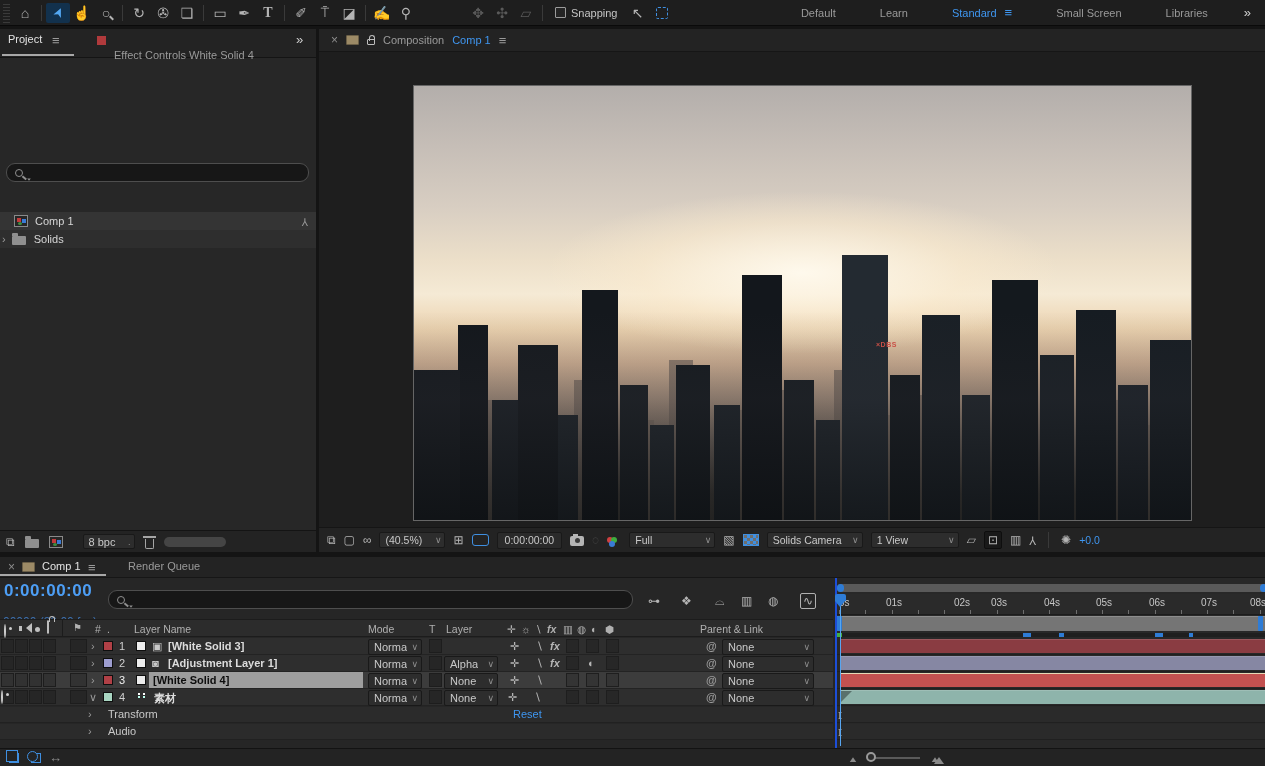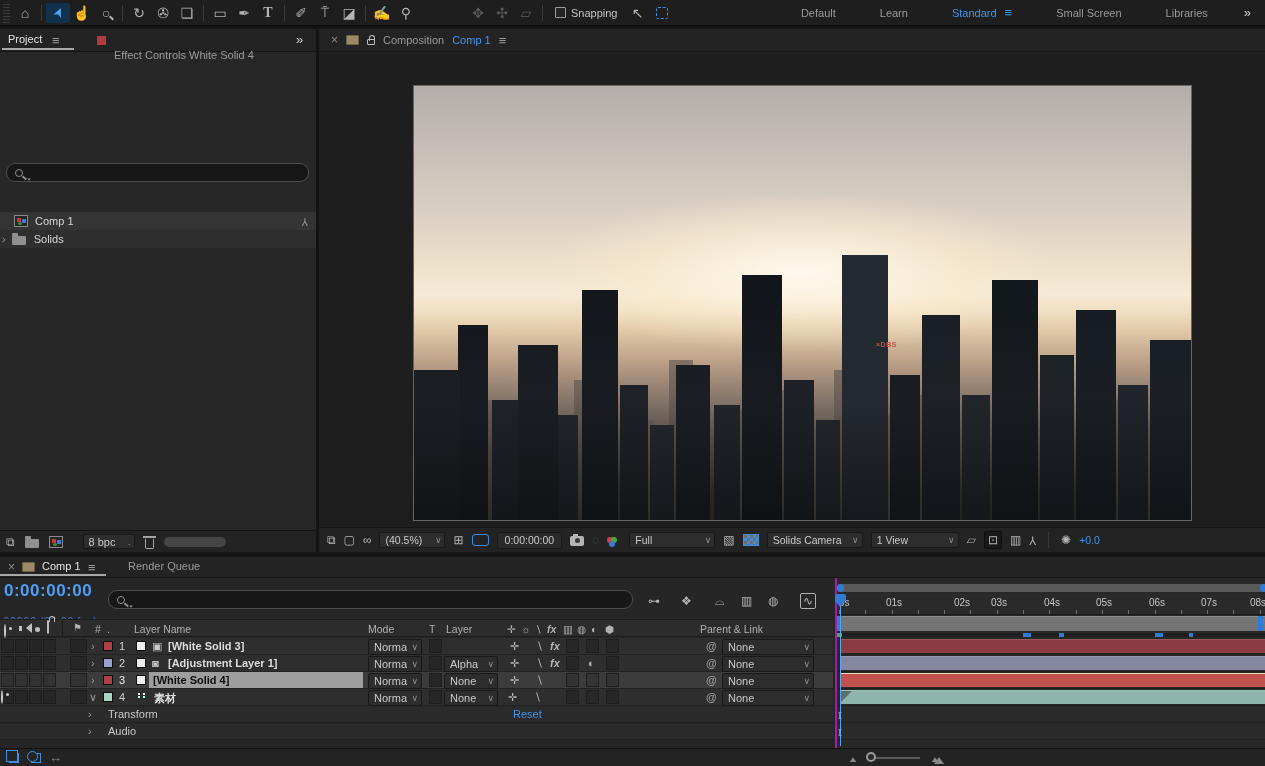--- a/index.html
+++ b/index.html
@@ -64,21 +64,21 @@
   .ic-rgb{position:relative;width:6px;height:6px;border-radius:50%;background:#d04040;margin-right:8px}
   .ic-rgb::before{content:'';position:absolute;left:4px;top:0;width:6px;height:6px;border-radius:50%;background:#3fae3f}
   .ic-rgb::after{content:'';position:absolute;left:2px;top:4px;width:6px;height:6px;border-radius:50%;background:#3a7bd5}
   .ic-roi{width:17px;height:12px;border:1px solid #3f8fe0;border-radius:3px}
   .ic-checker{width:16px;height:12px;border:1px solid #3f8fe0;background-image:linear-gradient(45deg,#3f8fe0 25%,transparent 25%,transparent 75%,#3f8fe0 75%),linear-gradient(45deg,#3f8fe0 25%,#6e6e6e 25%,#6e6e6e 75%,#3f8fe0 75%);background-size:6px 6px;background-position:0 0,3px 3px}
   .pressed{background:#191919;border:1px solid #0e0e0e;border-radius:2px;padding:1px 3px}
   .gbox{border:1px solid #b0b0b0;border-radius:2px;padding:0 2px;font-size:10px}
 
   
   .proj{position:absolute;left:0;top:29px;width:316px;height:523px;background:#272727}
-  .ptabs{position:relative;height:23px;background:#232323;border-bottom:1px solid #141414}
+  .ptabs{position:relative;height:29px;background:#232323;border-bottom:1px solid #141414}
   .underline{position:absolute;bottom:1px;height:2px;background:#a8a8a8}
   .phead{position:absolute;left:0;top:165px;width:316px;height:16px;background:linear-gradient(#343434,#2c2c2c);border-top:1px solid #1e1e1e;border-bottom:1px solid #1e1e1e;color:#bdbdbd}
   .prow{position:absolute;left:0;width:316px;height:18px;display:flex;align-items:center;color:#d6d6d6}
   .pfoot{position:absolute;left:0;top:501px;width:316px;height:22px;background:#232323;border-top:1px solid #141414;display:flex;align-items:center;gap:10px;padding-left:6px}
   .pill{width:62px;height:10px;background:#454545;border-radius:5px}
   .sorttri{color:#3f96f0;font-size:10px}
 
   
   .comp{position:absolute;left:319px;top:29px;width:946px;height:523px;background:#1e1e1e}
   .ctabs{position:relative;height:23px;background:#232323;border-bottom:1px solid #161616;display:flex;align-items:center;gap:8px;padding-left:12px}
@@ -122,21 +122,21 @@
   .moded{position:absolute;left:368px;top:1px;width:54px}
   .tcell{position:absolute;left:429px;top:1px;width:13px;height:14px;background:#262626;border:1px solid #1d1d1d}
   .tmatd{position:absolute;left:444px;top:1px;width:54px}
   .swi{position:absolute;top:2px;color:#b5b5b5;font-size:11px}
   .swc{position:absolute;top:1px;width:13px;height:14px;background:#272727;border:1px solid #1e1e1e}
   .pwhip{position:absolute;left:706px;top:2px;color:#9a9a9a;font-weight:bold}
   .pard{position:absolute;left:722px;top:1px;width:92px}
   .proprow{position:absolute;left:0;width:833px;height:16px;background:#2b2b2b;border-bottom:1px solid #212121;color:#c8c8c8}
   .reset{color:#3f96f0}
   
-  .rz{position:absolute;left:835px;top:21px;width:430px;height:170px;background:#282828;border-left:2px solid #a21caf}
+  .rz{position:absolute;left:835px;top:21px;width:430px;height:170px;background:#282828;border-left:2px solid #1d4ed8}
   .navbar{position:absolute;left:0;top:6px;width:430px;height:8px;background:#5a5a5a;border-radius:4px}
   .navcap{position:absolute;top:6px;width:7px;height:8px;background:#2e7cd6;border-radius:4px}
   .ruler{position:absolute;left:0;top:16px;width:430px;height:21px;background:#2a2a2a;border-bottom:1px solid #1c1c1c;background-image:repeating-linear-gradient(90deg,#6e6e6e 0 1px,transparent 1px 26.3px);background-size:100% 4px;background-position:2px 100%;background-repeat:no-repeat}
   .rt{position:absolute;top:3px;font-size:10px;color:#c6c6c6}
   .workarea{position:absolute;left:0;top:38px;width:428px;height:15px;background:#757575;border-top:1px solid #8d8d8d}
   .wh{position:absolute;top:38px;width:5px;height:15px;background:#2e7cd6;border-radius:1px}
   .cache{position:absolute;left:0;top:55px;width:430px;height:4px;background:#1f1f1f}
   .cmark{position:absolute;top:0;height:4px;background:#2e7cd6}
   .barrow{position:absolute;left:0;width:430px;height:17px;border-bottom:1px solid #202020}
   .bar{position:absolute;left:3px;top:1px;width:426px;height:14px;border-top:1px solid rgba(255,255,255,.14)}

